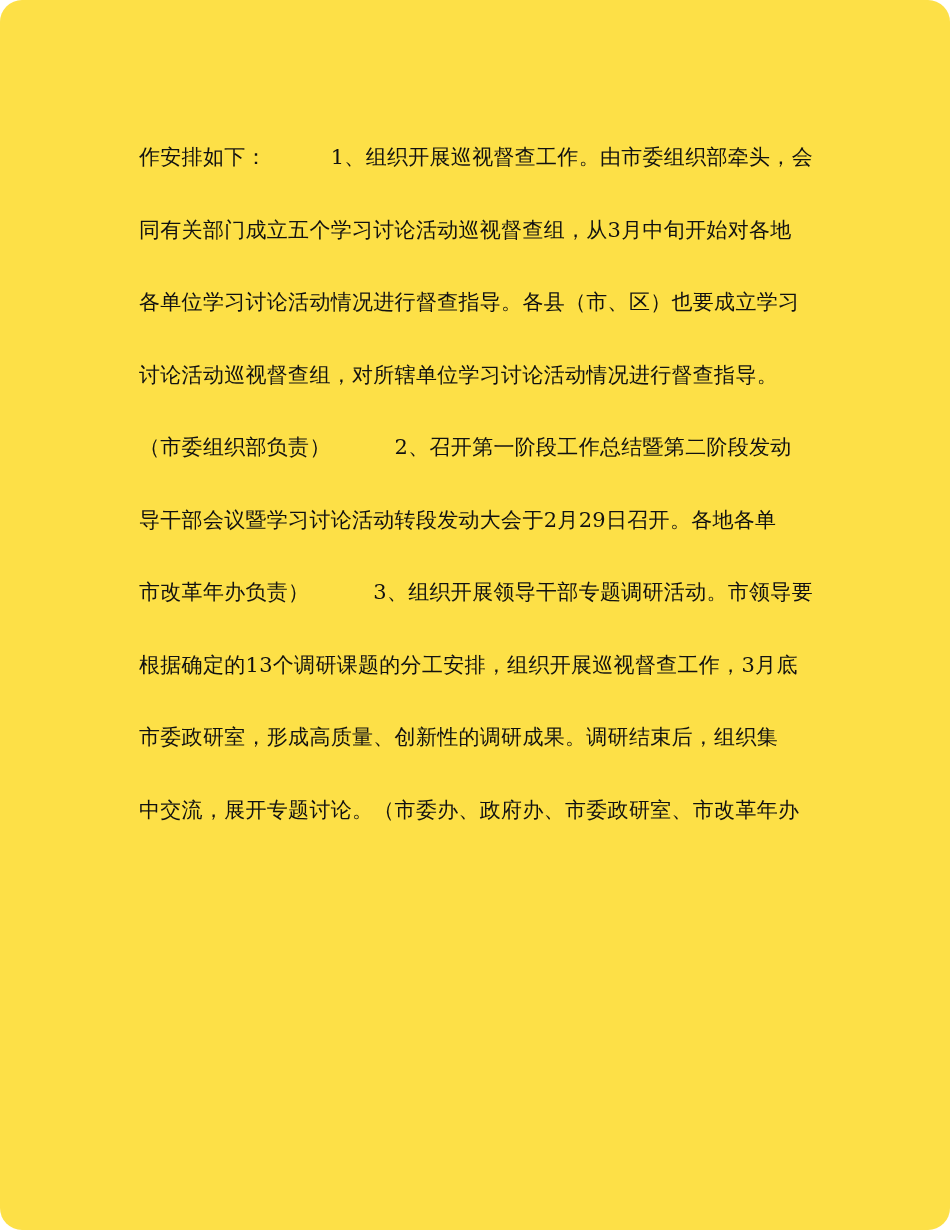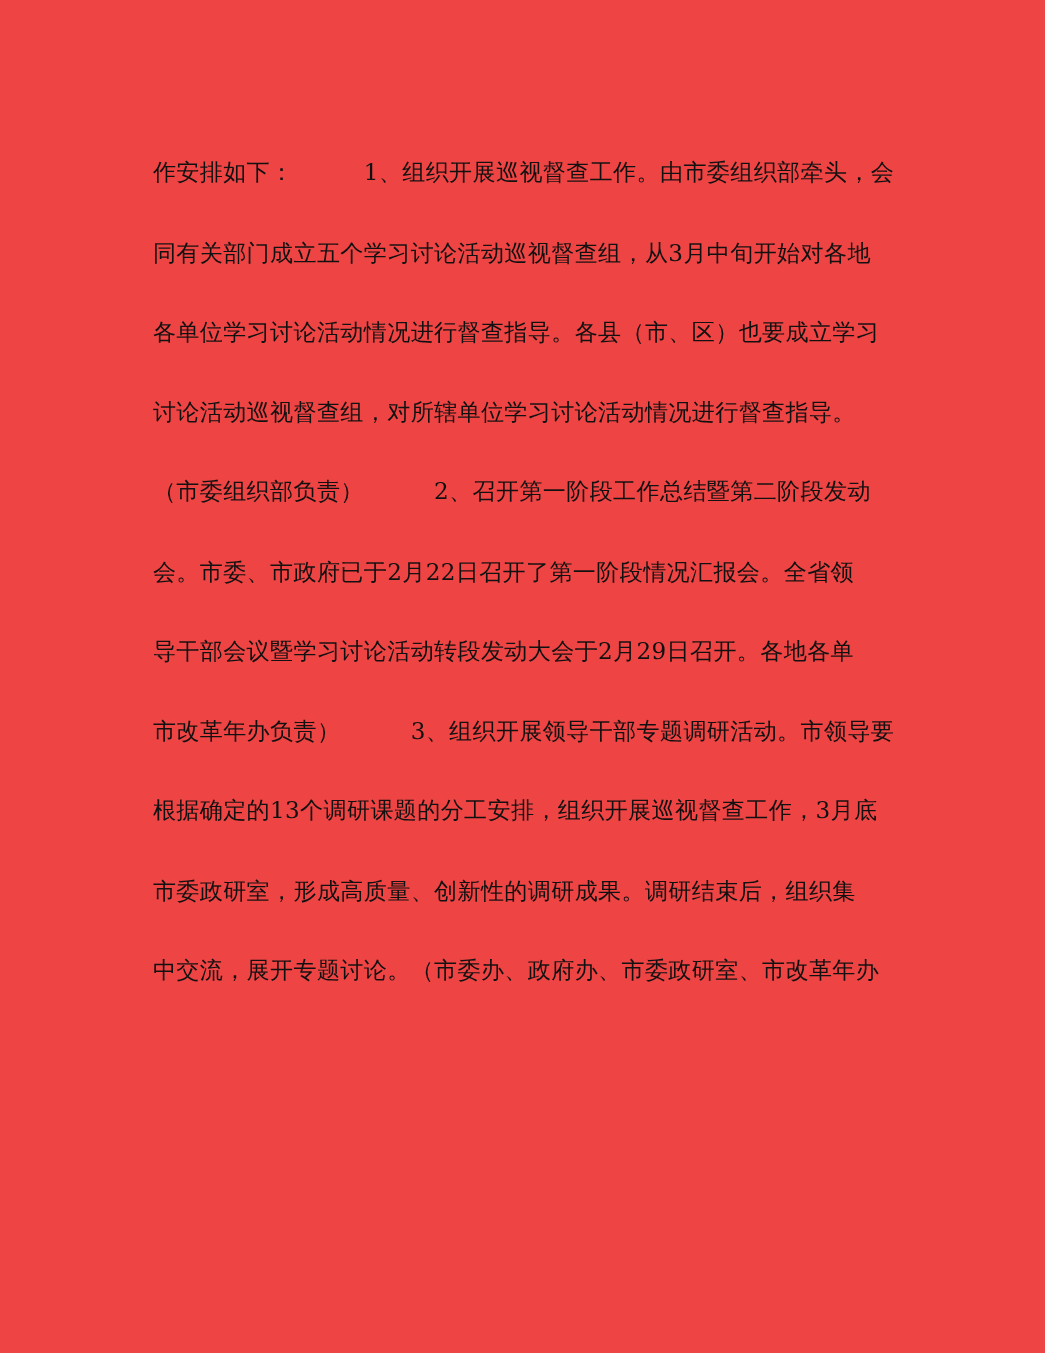--- a/index.html
+++ b/index.html
@@ -1,19 +1,20 @@
 <!DOCTYPE html>
 <html><head>
   <meta charset="utf-8">
   <style>
     html, body { margin: 0; padding: 0; background: #ffffff; }
     body { width: 950px; height: 1230px; position: relative; overflow: hidden; }
     .page {
       position: absolute; left: 0; top: 0; width: 950px; height: 1230px;
-      background: #ef4444;
+      background: #fde047;
+      border-radius: 22px;
     }
     .body-text {
       position: absolute; left: 139px; top: 140px; width: 680px;
       font-family: "DejaVu Serif", "Liberation Serif", serif;
       font-size: 21px; color: #111111;
     }
     .line {
       height: 72.5px; line-height: 34px;
       white-space: pre; letter-spacing: 0.3px;
     }
@@ -21,20 +22,19 @@
 </head>
 <body>
 
 <div class="page">
   <div class="body-text">
     <div class="line">作安排如下：　　　1、组织开展巡视督查工作。由市委组织部牵头，会</div>
     <div class="line">同有关部门成立五个学习讨论活动巡视督查组，从3月中旬开始对各地</div>
     <div class="line">各单位学习讨论活动情况进行督查指导。各县（市、区）也要成立学习</div>
     <div class="line">讨论活动巡视督查组，对所辖单位学习讨论活动情况进行督查指导。</div>
     <div class="line">（市委组织部负责）　　　2、召开第一阶段工作总结暨第二阶段发动</div>
-    <div class="line">会。市委、市政府已于2月22日召开了第一阶段情况汇报会。全省领</div>
     <div class="line">导干部会议暨学习讨论活动转段发动大会于2月29日召开。各地各单</div>
     <div class="line">市改革年办负责）　　　3、组织开展领导干部专题调研活动。市领导要</div>
     <div class="line">根据确定的13个调研课题的分工安排，组织开展巡视督查工作，3月底</div>
     <div class="line">市委政研室，形成高质量、创新性的调研成果。调研结束后，组织集</div>
     <div class="line">中交流，展开专题讨论。（市委办、政府办、市委政研室、市改革年办</div>
   </div>
 </div>
 
 </body></html>

